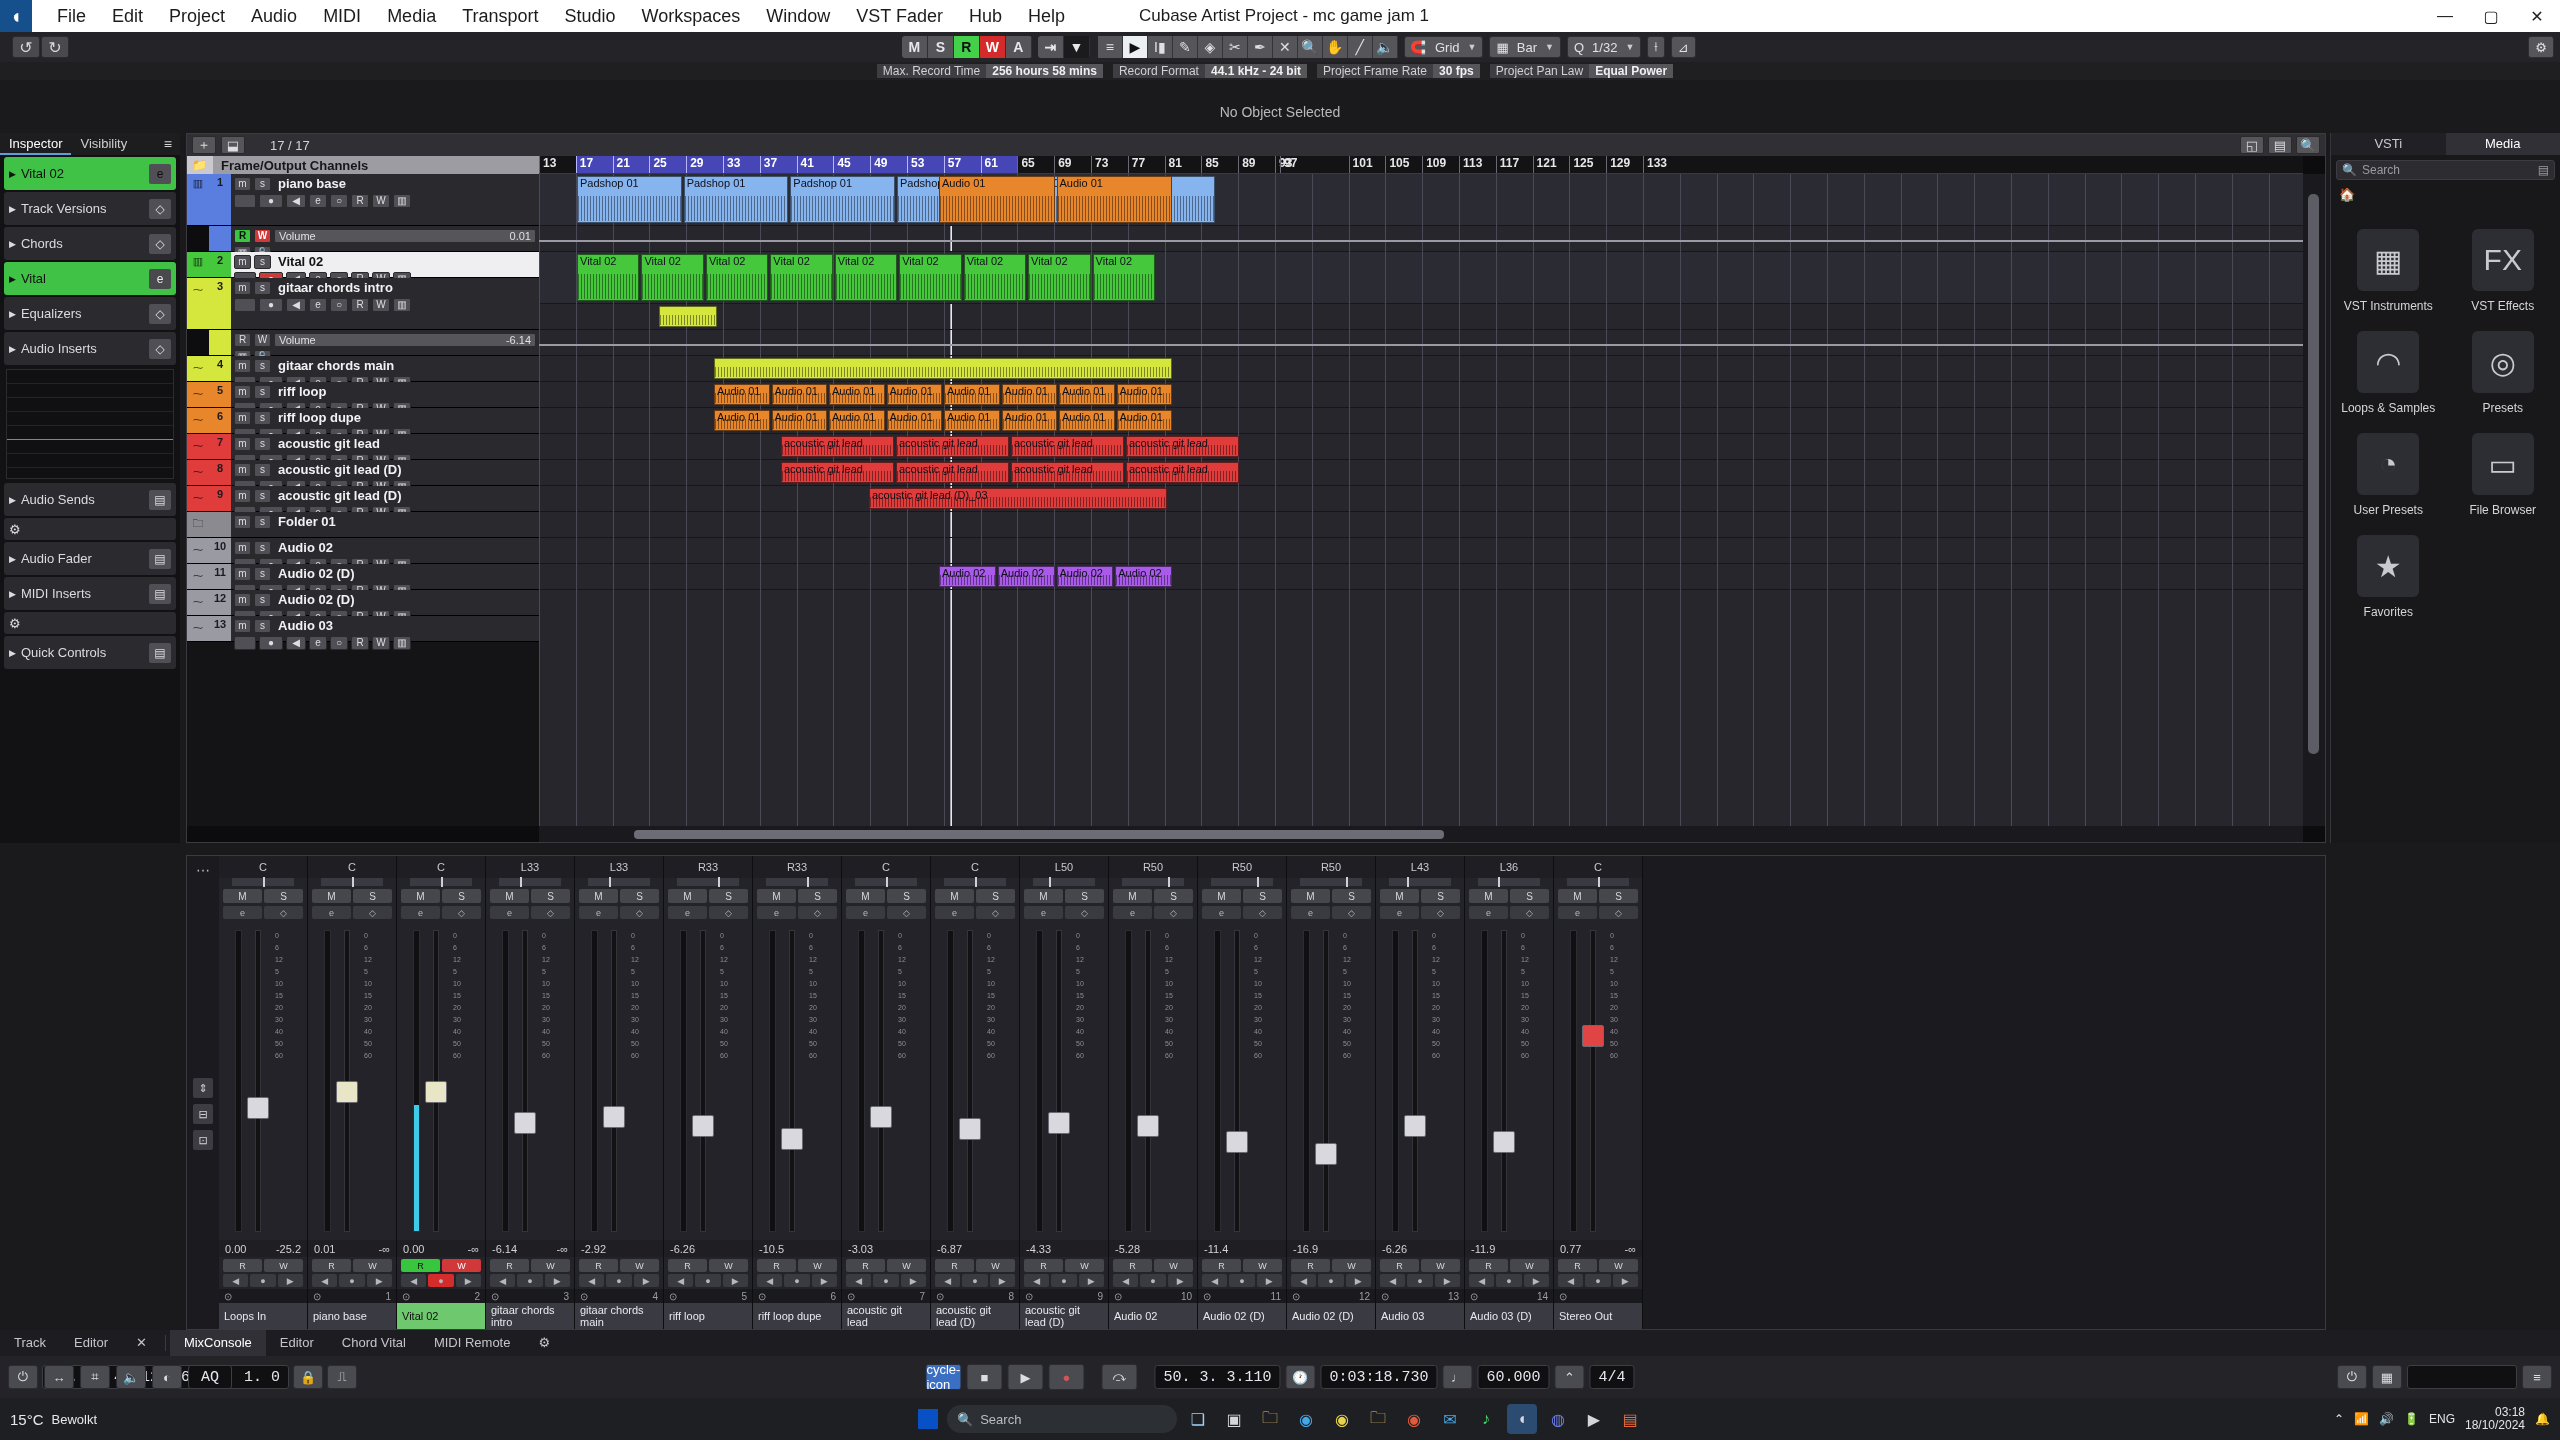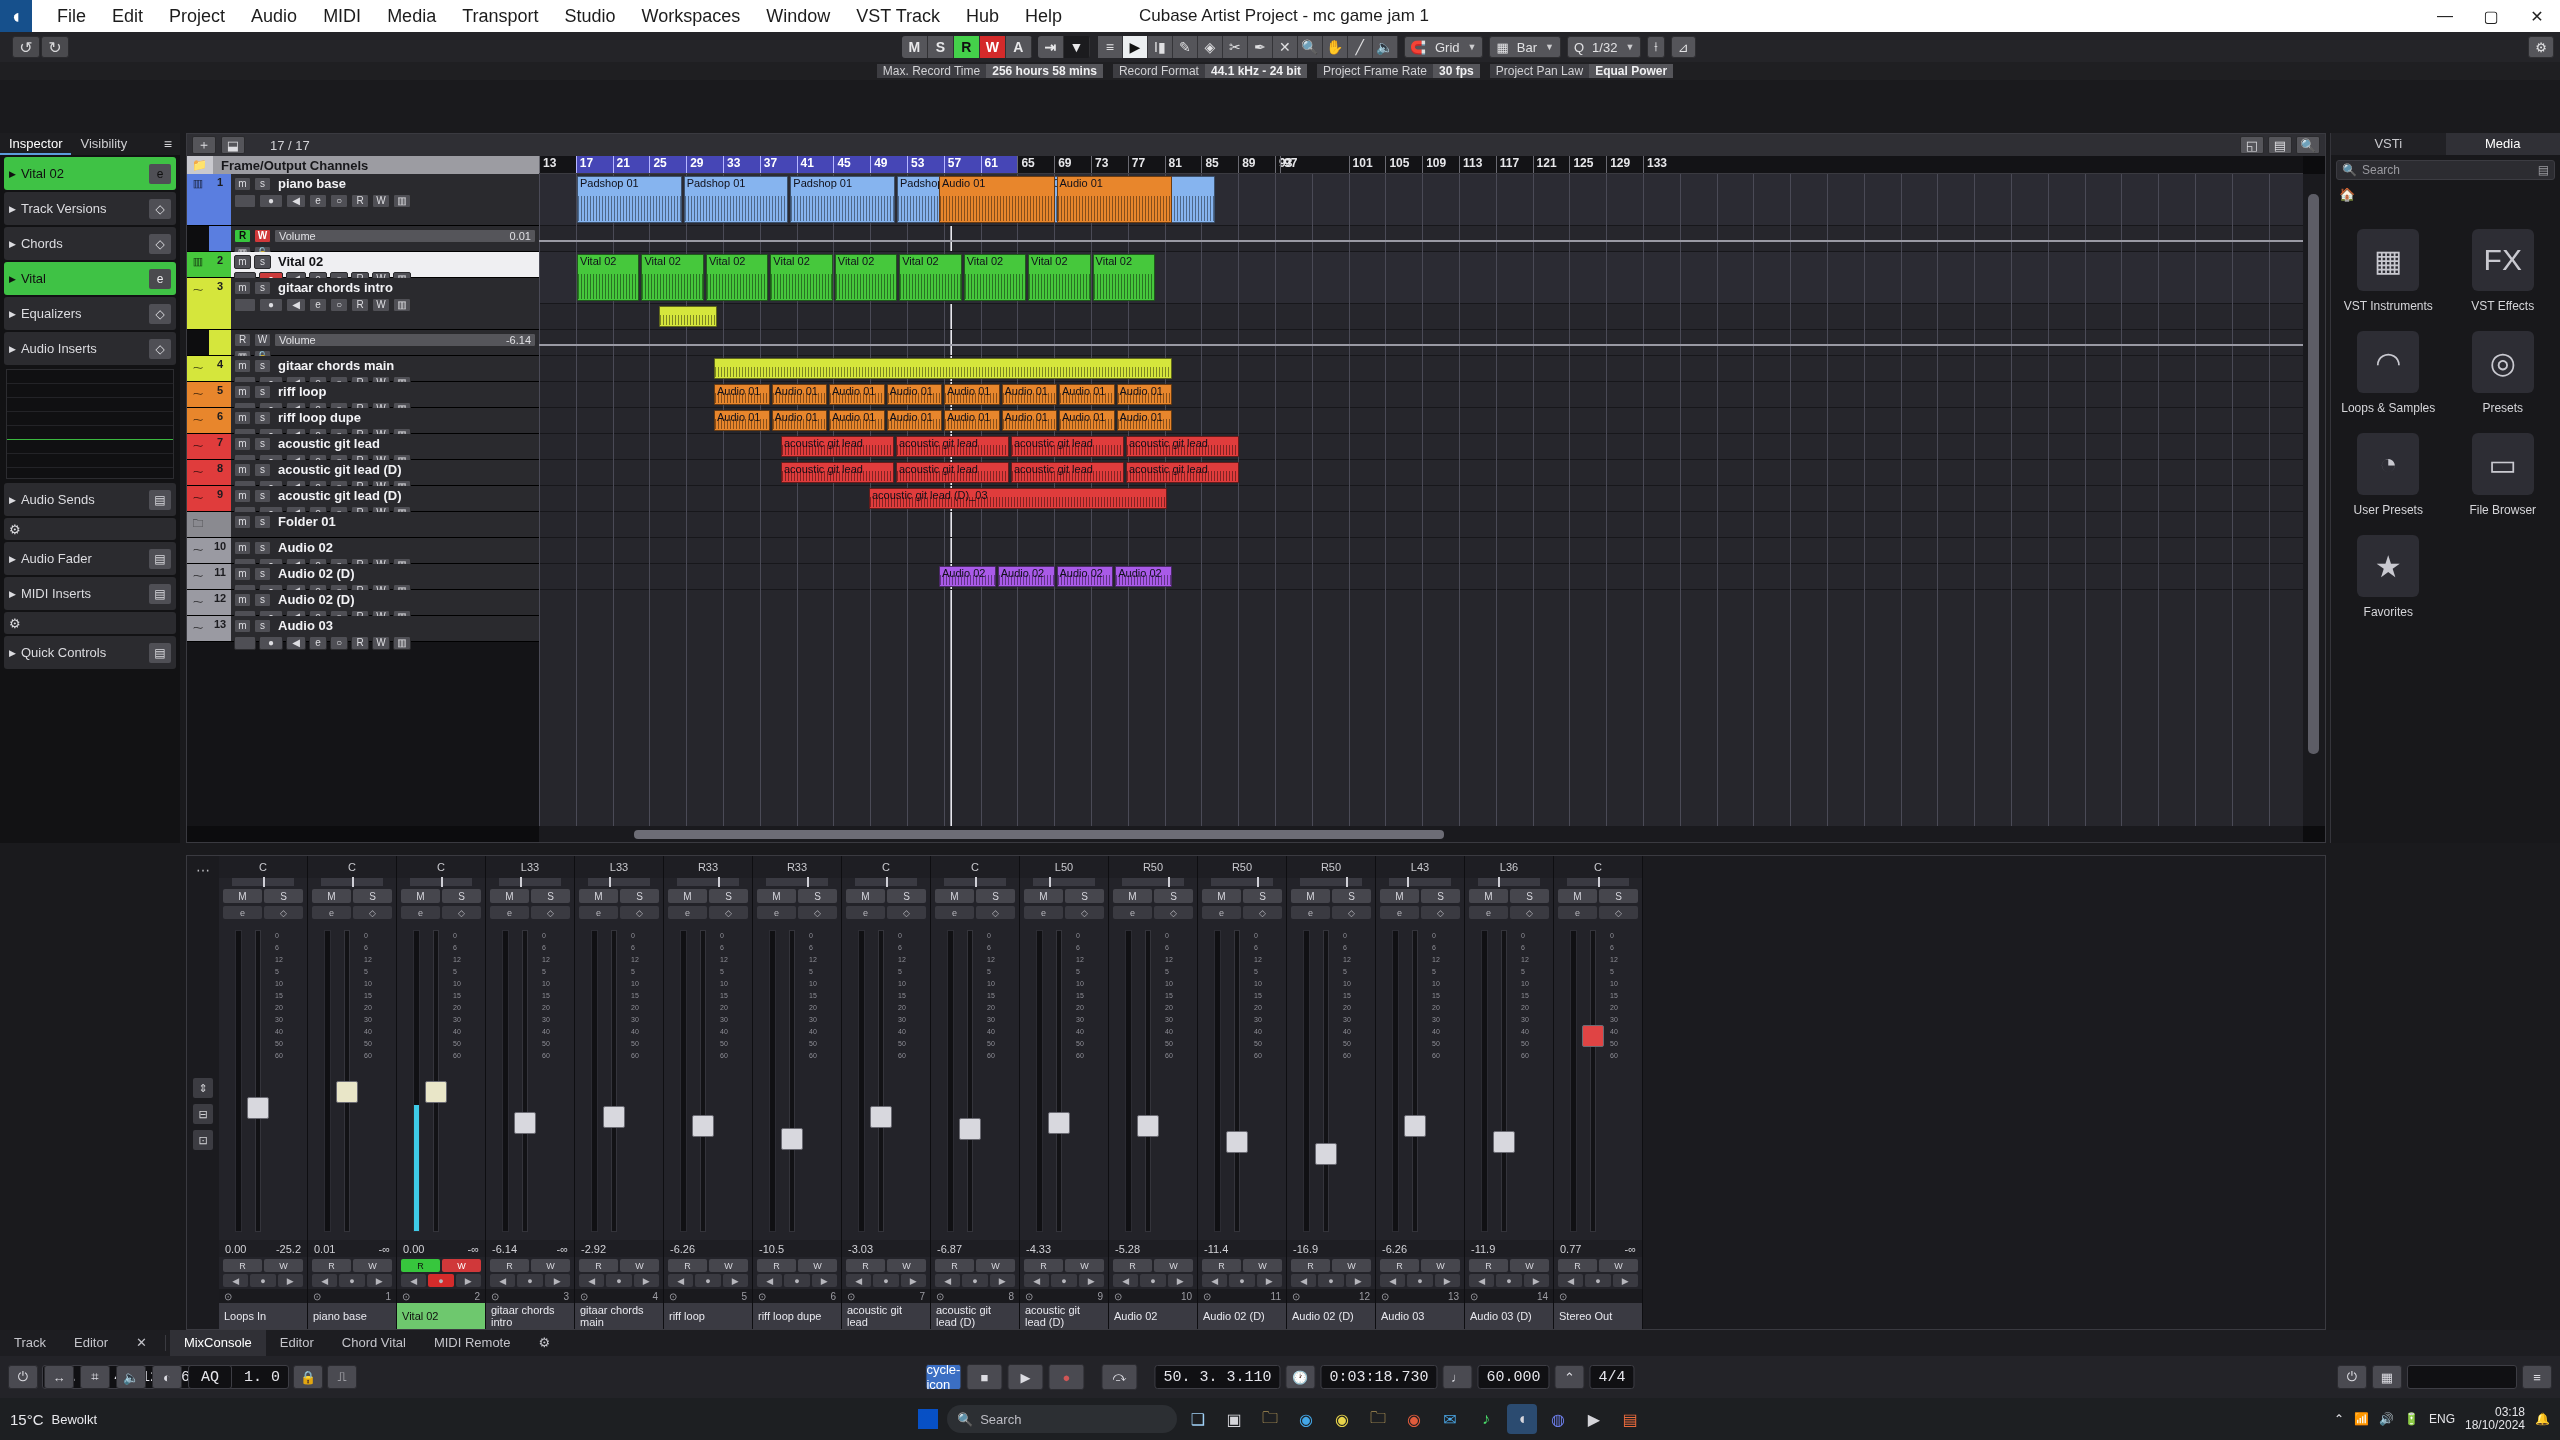--- a/index.html
+++ b/index.html
@@ -289,21 +289,21 @@
         <div class="mi">File</div>
         <div class="mi">Edit</div>
         <div class="mi">Project</div>
         <div class="mi">Audio</div>
         <div class="mi">MIDI</div>
         <div class="mi">Media</div>
         <div class="mi">Transport</div>
         <div class="mi">Studio</div>
         <div class="mi">Workspaces</div>
         <div class="mi">Window</div>
-        <div class="mi">VST Track</div>
+        <div class="mi">VST Fader</div>
         <div class="mi">Hub</div>
         <div class="mi">Help</div>
       </div>
     <div id="wintitle">Cubase Artist Project - mc game jam 1</div>
     <div id="winctl">
       <div>—</div>
       <div>▢</div>
       <div>✕</div>
     </div>
   </div>
@@ -371,20 +371,21 @@
       </div>
       <div class="ib">
         <span class="lbl">Project Frame Rate</span>
         <span class="val">30 fps</span>
       </div>
       <div class="ib">
         <span class="lbl">Project Pan Law</span>
         <span class="val">Equal Power</span>
       </div>
     </div>
+  <div id="nosel">No Object Selected</div>
 
   <div id="inspector">
     <div id="insp-tabs">
         <div class="t on">Inspector</div>
         <div class="t">Visibility</div>
         <div class="ham">≡</div>
       </div>
     <div id="insp-body">
         <div class="ins-sec" style="background: rgb(63, 194, 69); color: rgb(16, 16, 16);">
           <span class="tri">▶</span>

